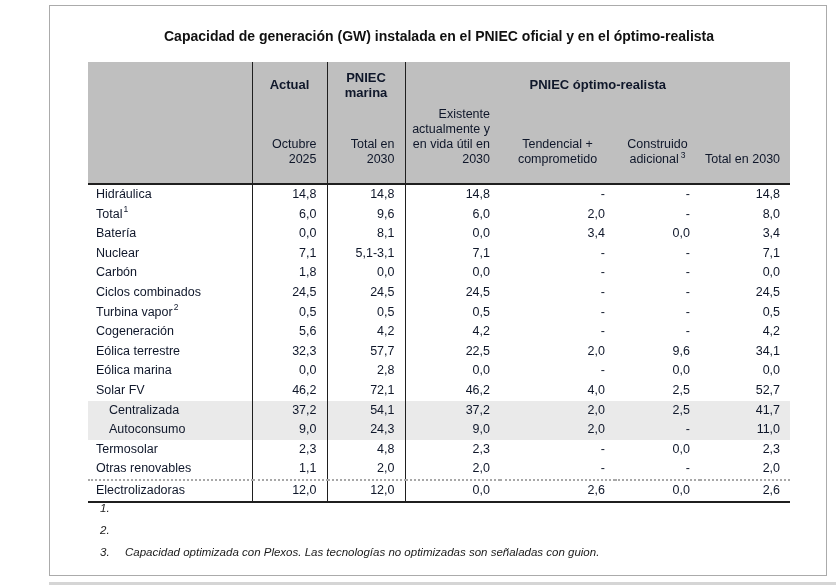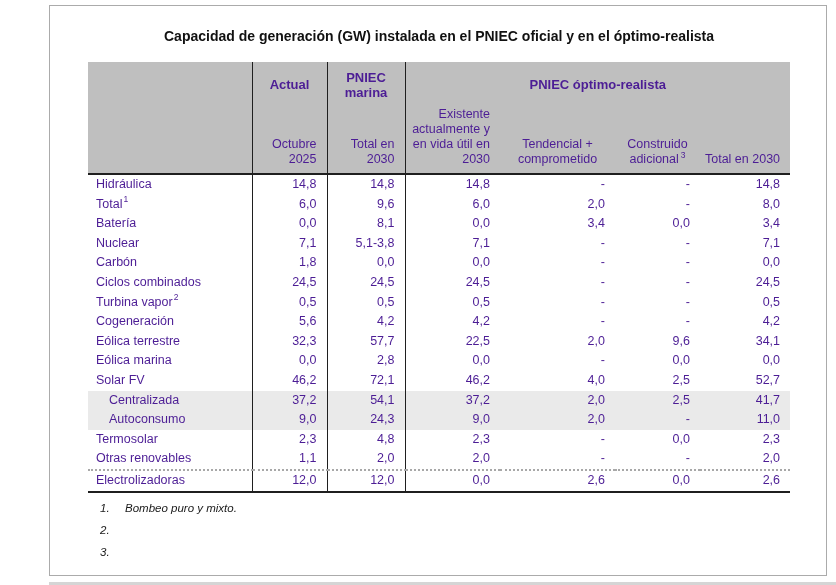--- a/index.html
+++ b/index.html
@@ -37,21 +37,21 @@
     white-space: nowrap;
   }
   table.cap {
     position: absolute;
     left: 88px;
     top: 62px;
     width: 702px;
     border-collapse: collapse;
     table-layout: fixed;
     font-size: 12.5px;
-    color: #4c1d95;
+    color: #0f172a;
   }
   table.cap th, table.cap td {
     padding: 0;
     overflow: hidden;
   }
   thead th {
     background: var(--header-bg, #bfbfbf);
     font-weight: normal;
   }
   tr.h1 th {
@@ -60,21 +60,21 @@
     text-align: center;
     line-height: 15px;
   }
   tr.h1 th.g {
     font-weight: 700;
     font-size: 13px;
   }
   tr.h2 th {
     height: 60px;
     vertical-align: bottom;
-    padding-bottom: 6px;
+    padding-bottom: 16px;
     line-height: 15px;
     font-size: 12.5px;
   }
   .vline { border-right: 1px solid var(--line-dark, #1f1f1f); }
   .hdrb  { border-bottom: 2px solid var(--line-dark, #1f1f1f); }
   .num   { text-align: right; padding-right: 10px !important; }
   .ctr   { text-align: center; }
   tbody td {
     height: 19.6px;
     line-height: 19.6px;
@@ -169,21 +169,21 @@
         <td class="num vline">0,0</td>
         <td class="num vline">8,1</td>
         <td class="num">0,0</td>
         <td class="num">3,4</td>
         <td class="num">0,0</td>
         <td class="num">3,4</td>
       </tr>
       <tr class="">
         <td class="label vline"><span>Nuclear</span></td>
         <td class="num vline">7,1</td>
-        <td class="num vline">5,1-3,8</td>
+        <td class="num vline">5,1-3,1</td>
         <td class="num">7,1</td>
         <td class="num">-</td>
         <td class="num">-</td>
         <td class="num">7,1</td>
       </tr>
       <tr class="">
         <td class="label vline"><span>Carbón</span></td>
         <td class="num vline">1,8</td>
         <td class="num vline">0,0</td>
         <td class="num">0,0</td>
@@ -289,23 +289,23 @@
         <td class="num">2,6</td>
         <td class="num">0,0</td>
         <td class="num">2,6</td>
       </tr>
     </tbody>
 </table>
 
 <div class="footnotes">
     <div class="fn">
       <span class="fn-num">1.</span>
-      <span class="fn-text">Bombeo puro y mixto.</span>
     </div>
     <div class="fn">
       <span class="fn-num">2.</span>
     </div>
     <div class="fn">
       <span class="fn-num">3.</span>
+      <span class="fn-text">Capacidad optimizada con Plexos. Las tecnologías no optimizadas son señaladas con guion.</span>
     </div>
   </div>
 
 <div class="next-strip"></div>
 
 </body></html>

